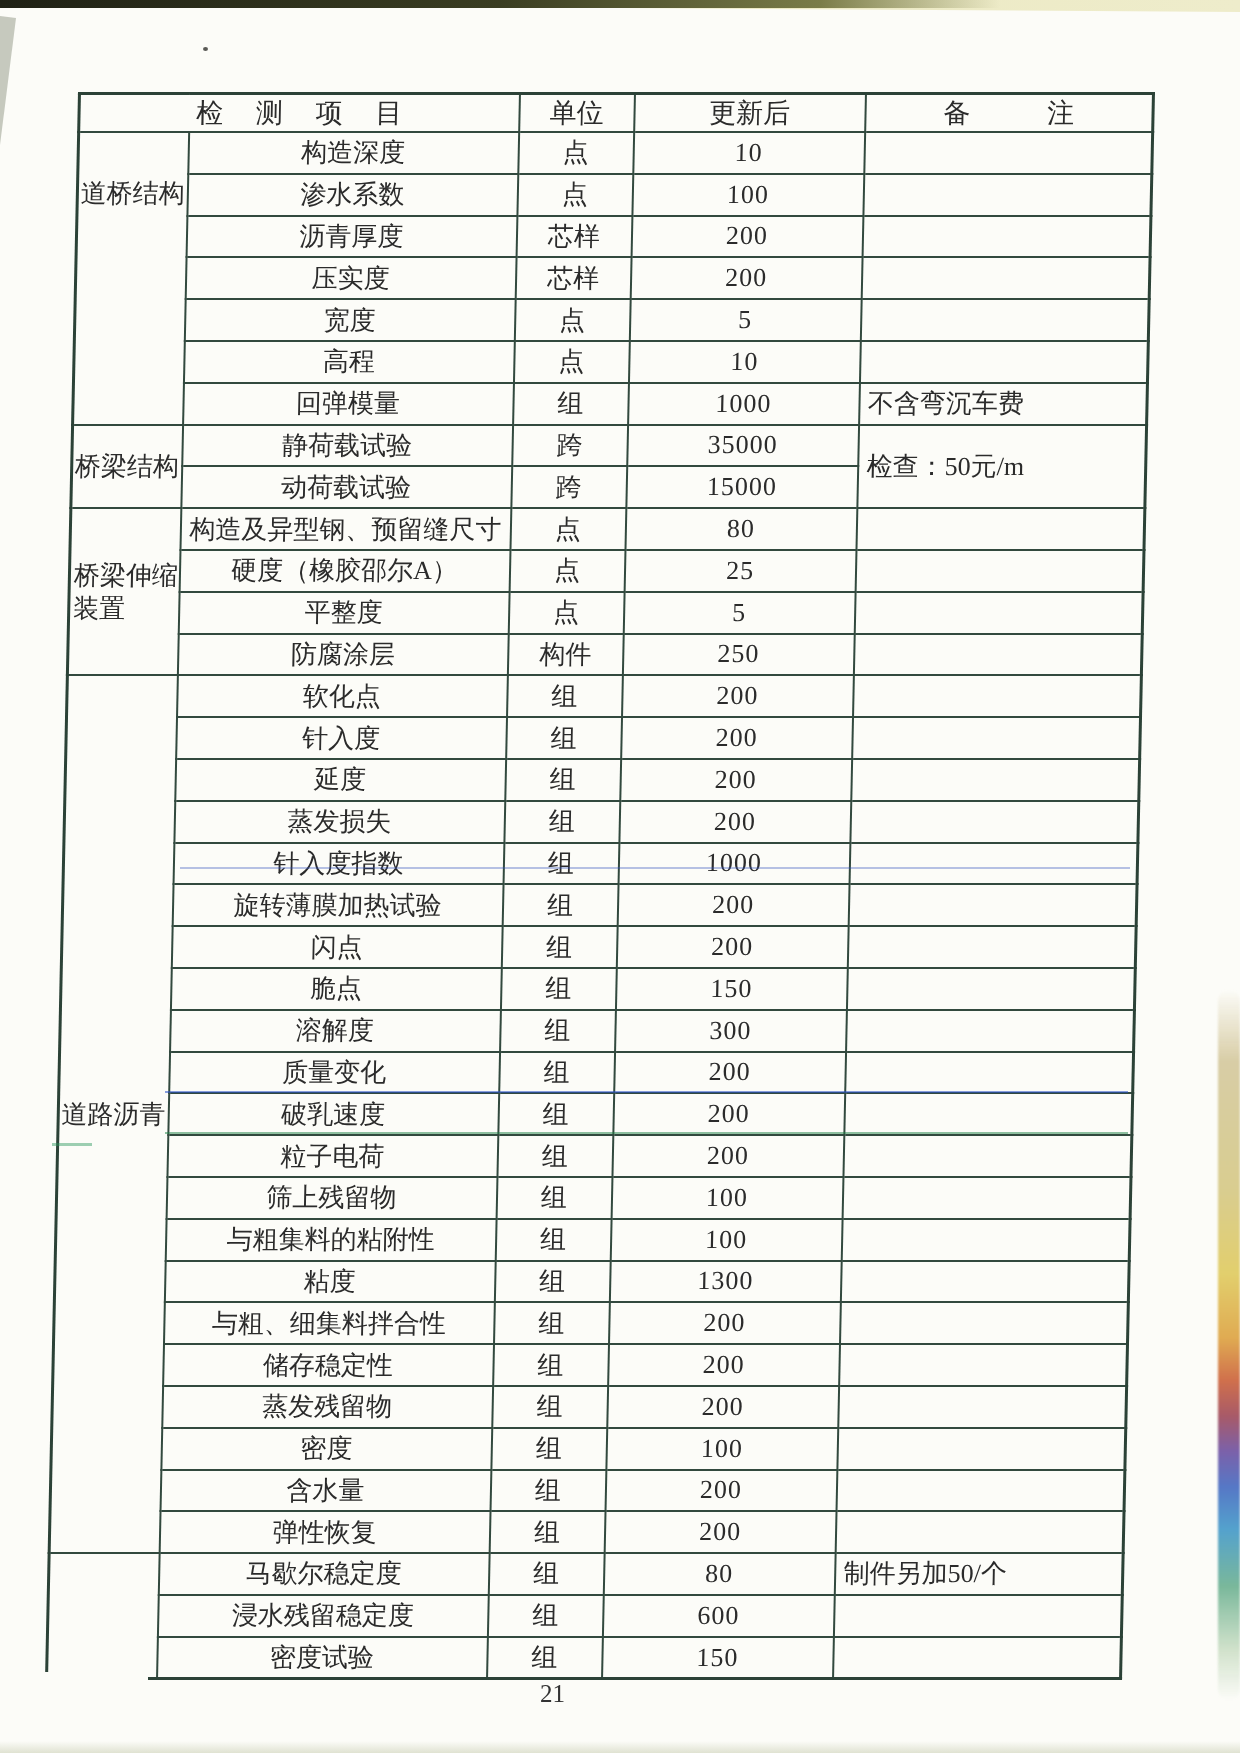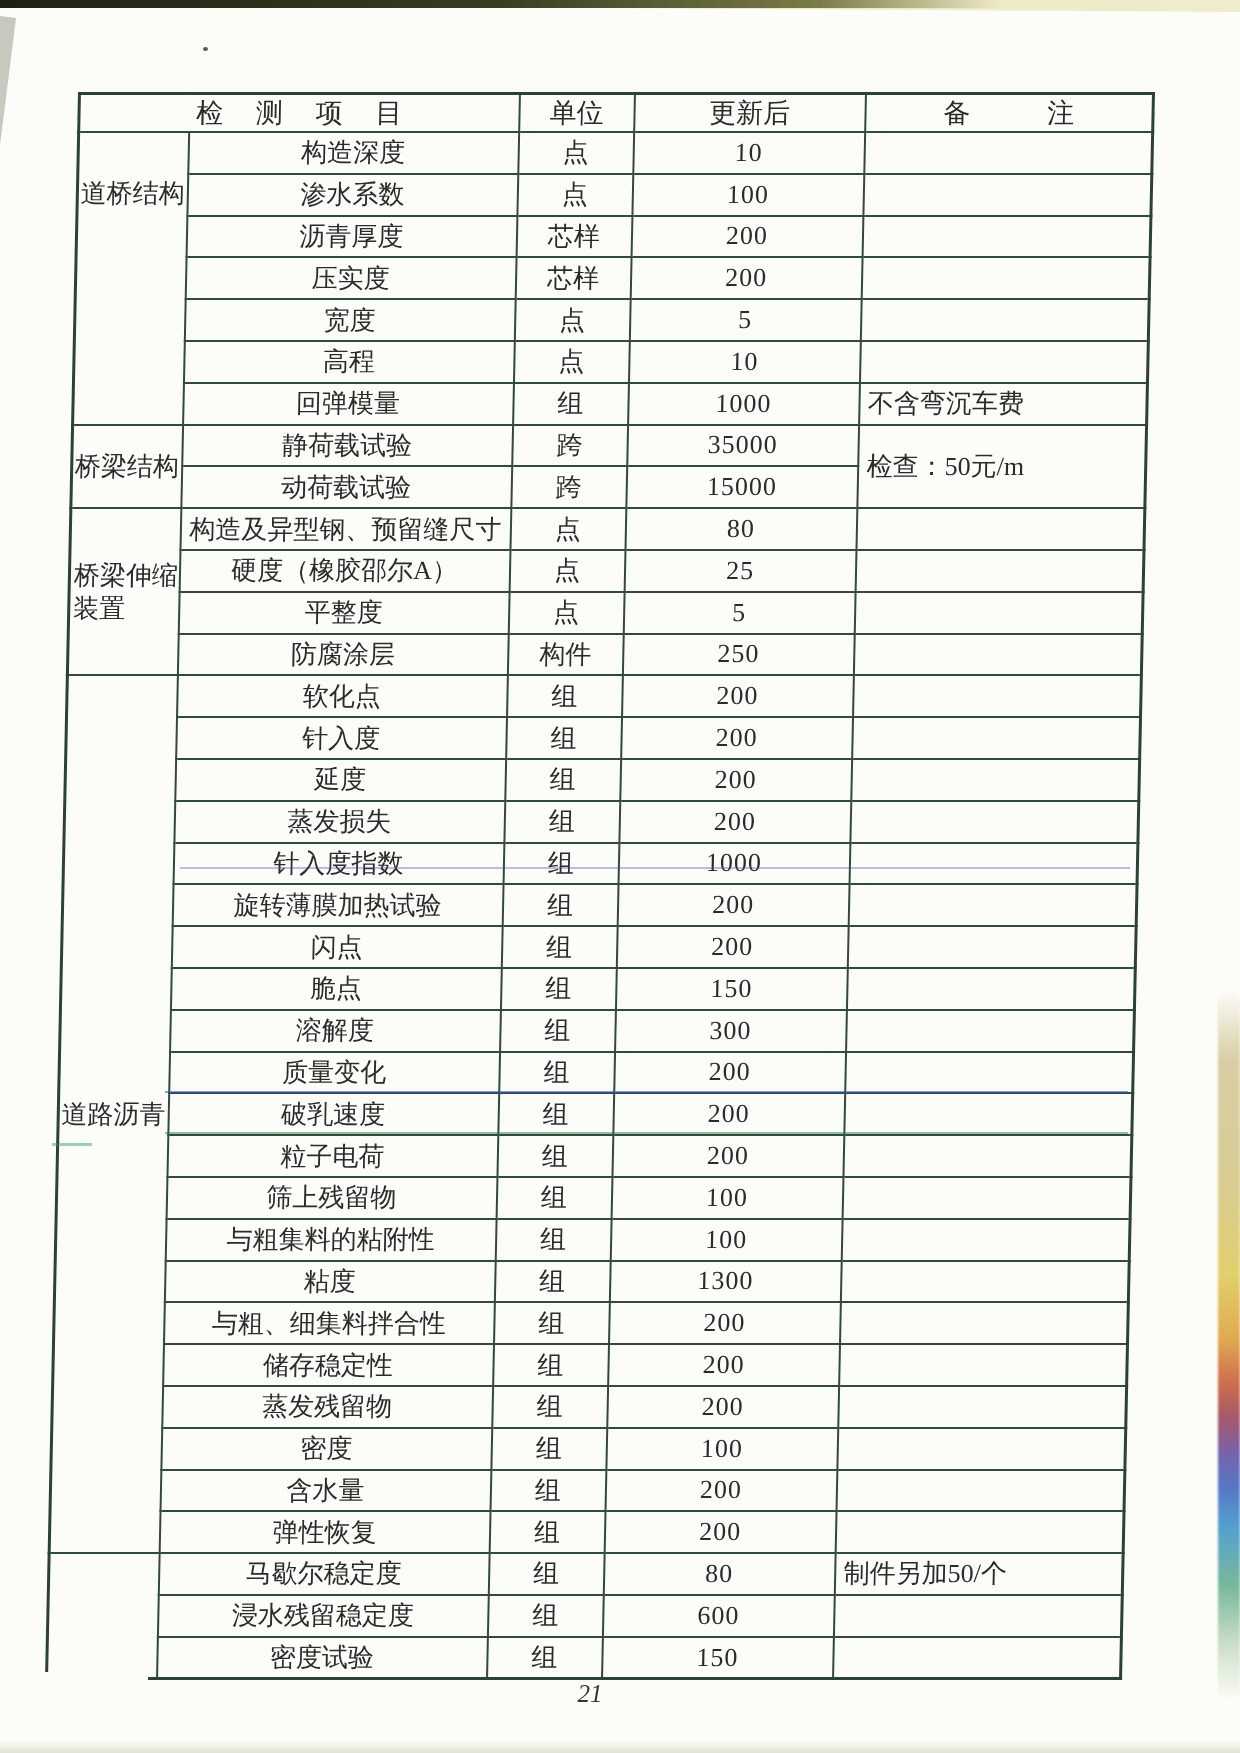--- a/index.html
+++ b/index.html
@@ -66,21 +66,21 @@
   .h-items{word-spacing:26px;}
   .h-remark{word-spacing:70px;}
   td{font-size:26px;height:39.8px;text-align:center;vertical-align:middle;}
   td.cat{white-space:normal;line-height:33px;}
   td.cat-top{vertical-align:top;padding-top:44px;}
   td.cat-left{text-align:left;padding-left:3px;}
   td.remark{text-align:left;padding-left:8px;}
   td.value{letter-spacing:1px;}
   .page-num{
     position:absolute;left:540px;top:1680px;width:100px;
-    text-align:center;font-size:25px;color:#333;font-style:italic;
+    font-size:25px;color:#333;
   }
 </style>
 </head>
 <body>
 
 <div class="screen">
 
   <div class="top-band"></div>
   <div class="top-dark"></div>
   <div class="left-wedge"></div>

